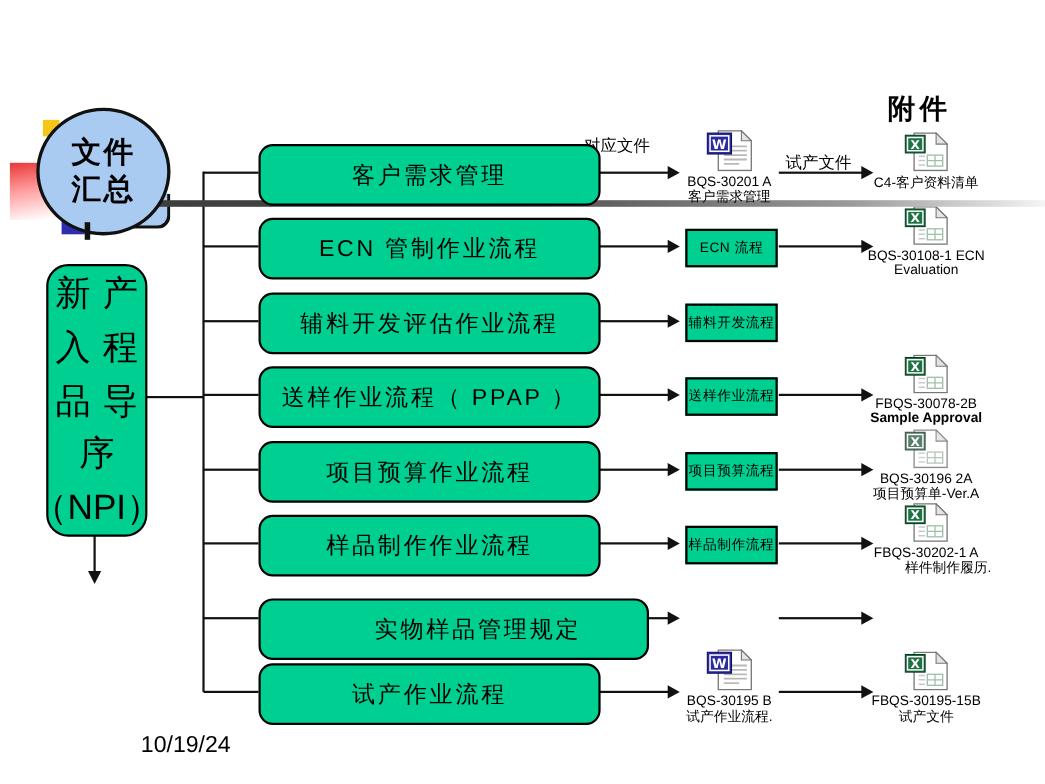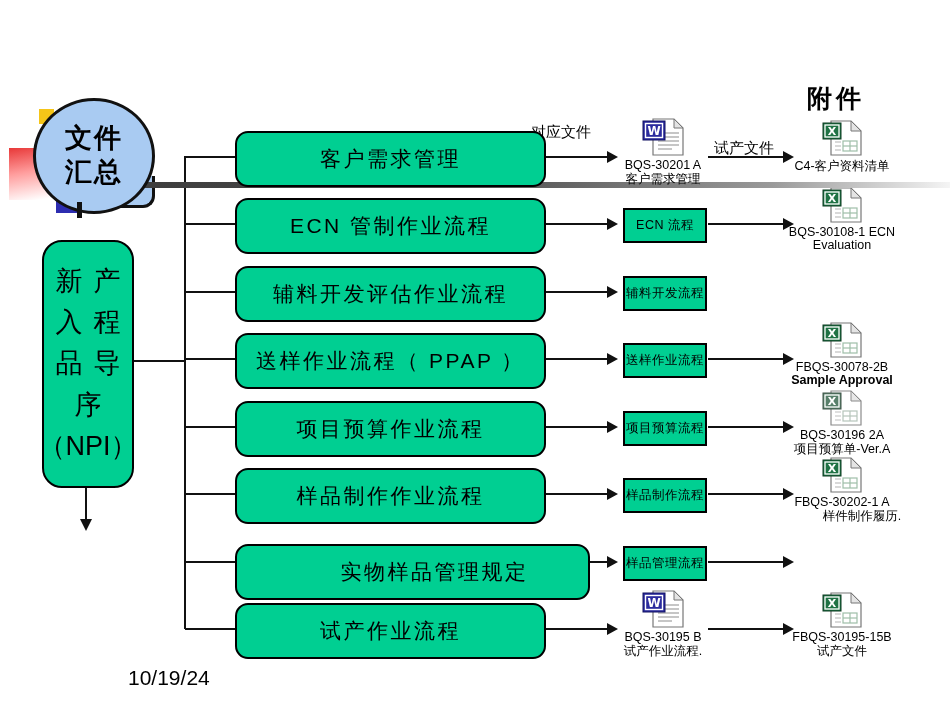--- a/index.html
+++ b/index.html
@@ -16,21 +16,21 @@
     background:linear-gradient(90deg,#3b3b3b 0%,#4a4a4a 45%,#9a9a9a 80%,#e6e6e6 97%,#f5f5f5 100%);z-index:3;}
   
   .cloud-tail{left:98px;top:176px;width:54px;height:29px;background:var(--cloud);border-bottom:3px solid #111;border-right:3px solid #111;border-bottom-right-radius:12px;z-index:2;}
   .cloud{left:33px;top:98px;width:116px;height:110px;background:var(--cloud);border:3px solid #111;border-radius:50%;
     display:flex;flex-direction:column;align-items:center;justify-content:center;z-index:4;
     font-size:27px;font-weight:bold;line-height:1.25;letter-spacing:2px;}
   .cloud-tick{left:77px;top:202px;width:5px;height:16px;background:#111;z-index:5;}
   
   .npi{left:42px;top:240px;width:88px;height:244px;background:var(--green);border:2px solid #000;border-radius:20px;
     display:flex;flex-direction:column;align-items:center;justify-content:center;z-index:4;
-    font-size:27px;line-height:1.52;}
+    font-size:32px;line-height:1.52;}
   .npi div{letter-spacing:11px;text-indent:11px;white-space:nowrap;}
   .npi div.nosp{letter-spacing:0;text-indent:0;}
   
   .pbox{background:var(--green);border:2px solid #000;border-radius:13px;display:flex;align-items:center;justify-content:center;
     font-size:21px;letter-spacing:2.5px;z-index:4;white-space:nowrap;}
   .sbox{background:var(--green);border:2px solid #000;display:flex;align-items:center;justify-content:center;
     font-size:12.5px;letter-spacing:0.5px;z-index:4;white-space:nowrap;}
   .flabel{font-size:12.5px;text-align:center;white-space:nowrap;z-index:4;}
   .hline{background:#111;z-index:2;}
   .ahead{width:0;height:0;z-index:2;}
@@ -221,21 +221,20 @@
       <rect x="1" y="3" width="18" height="16" fill="#1f7244" stroke="#0c3a20"></rect>
       <rect x="3" y="5" width="14" height="12" fill="none" stroke="#ffffff" stroke-width="1.3"></rect>
       <text x="10" y="15" text-anchor="middle" font-size="11" font-weight="bold" fill="#fff" font-family="DejaVu Sans, sans-serif">X</text>
     </svg></div>
       <div class="flabel" style="position: absolute; left: 752px; top: 495px; width: 180px;">FBQS-30202-1 A</div>
       <div class="flabel" style="position: absolute; left: 772px; top: 508px; width: 180px;">样件制作履历.</div>
       <div class="hline" style="position: absolute; left: 185px; top: 561px; width: 50px; height: 2px;"></div>
       <div class="pbox" style="position: absolute; left: 235px; top: 544px; width: 307px; height: 52px; padding-left: 44px;">实物样品管理规定</div>
       <div class="hline" style="position: absolute; left: 544px; top: 561px; width: 65px; height: 2px;"></div>
       <div class="ahead" style="position: absolute; left: 607px; top: 556px; border-left: 11px solid rgb(17, 17, 17); border-top: 6px solid transparent; border-bottom: 6px solid transparent;"></div>
-      <div class="sbox" style="position: absolute; left: 623px; top: 546px; width: 80px; height: 31px;">样品管理流程</div>
       <div class="hline" style="position: absolute; left: 708px; top: 561px; width: 77px; height: 2px;"></div>
       <div class="ahead" style="position: absolute; left: 783px; top: 556px; border-left: 11px solid rgb(17, 17, 17); border-top: 6px solid transparent; border-bottom: 6px solid transparent;"></div>
       <div class="hline" style="position: absolute; left: 185px; top: 628px; width: 50px; height: 2px;"></div>
       <div class="pbox" style="position: absolute; left: 235px; top: 603px; width: 307px; height: 52px;">试产作业流程</div>
       <div class="hline" style="position: absolute; left: 544px; top: 628px; width: 65px; height: 2px;"></div>
       <div class="ahead" style="position: absolute; left: 607px; top: 623px; border-left: 11px solid rgb(17, 17, 17); border-top: 6px solid transparent; border-bottom: 6px solid transparent;"></div>
       <div style="position: absolute; left: 642px; top: 590px; width: 42px; height: 38px;"><svg width="42" height="38" viewBox="0 0 42 38">
       <path d="M11 1 h21 l9 9 v27 H11 Z" fill="#ffffff" stroke="#777" stroke-width="1.2"></path>
       <path d="M32 1 v9 h9 Z" fill="#e4e4e4" stroke="#777" stroke-width="1"></path>
       <g stroke="#b8b8b8" stroke-width="1.6">

